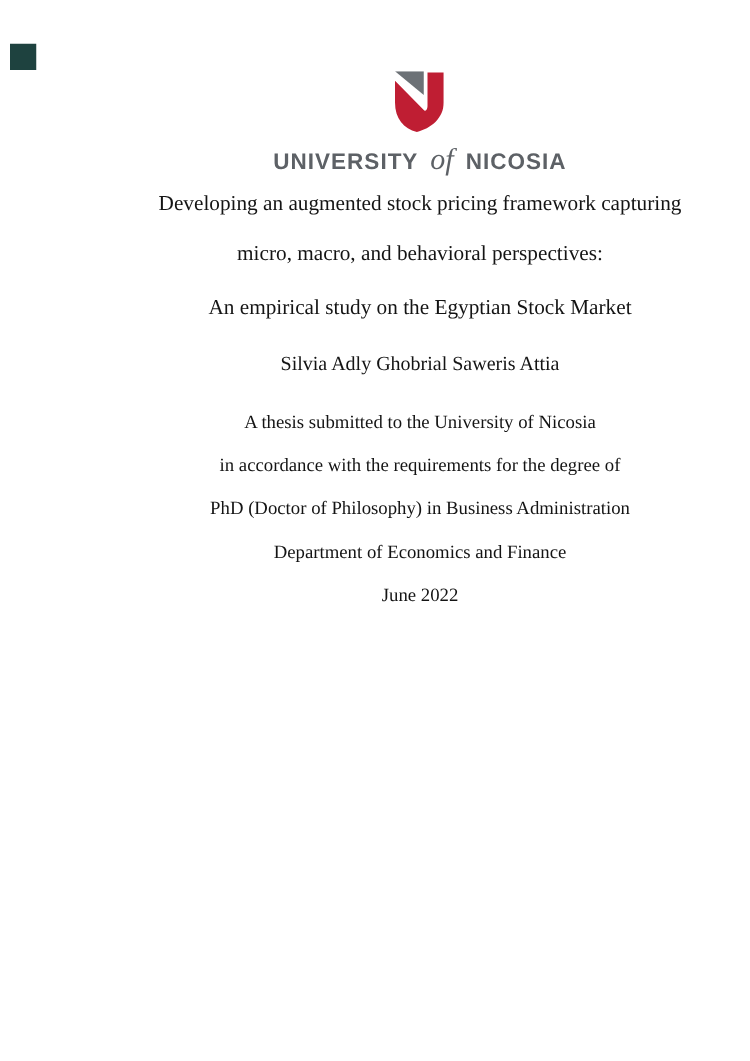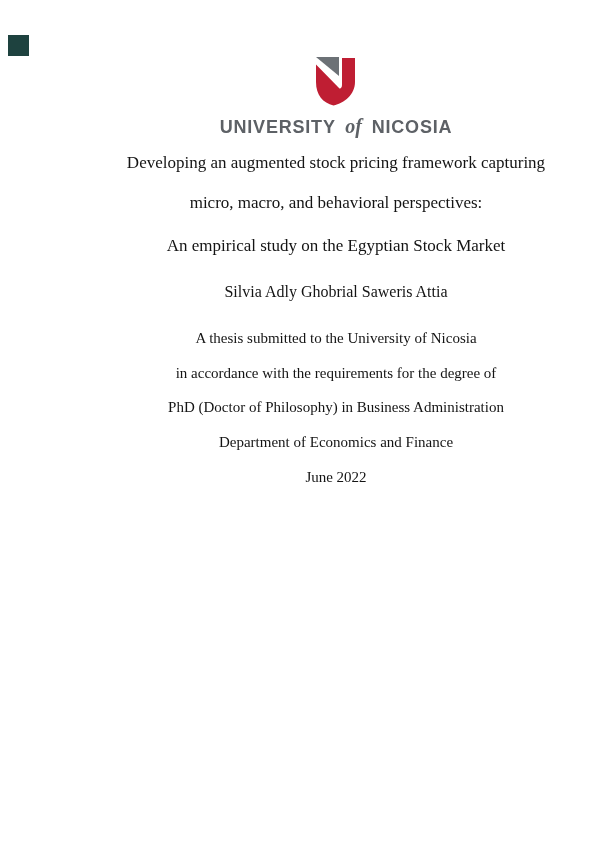--- a/index.html
+++ b/index.html
@@ -40,22 +40,22 @@
     font-size: 18px;
     font-weight: 600;
     letter-spacing: 0.8px;
     color: #5d6166;
     white-space: nowrap;
     line-height: 1.2;
   }
   .wordmark .of {
     font-family: "Liberation Serif", serif;
     font-style: italic;
-    font-weight: 700;
-    font-size: 20px;
+    font-weight: 400;
+    font-size: 24px;
     letter-spacing: 0;
     margin: 0 4px;
   }
   .doc-line {
     position: absolute;
     left: 70px;
     width: 532px;
     text-align: center;
     white-space: nowrap;
     line-height: 1.2;

